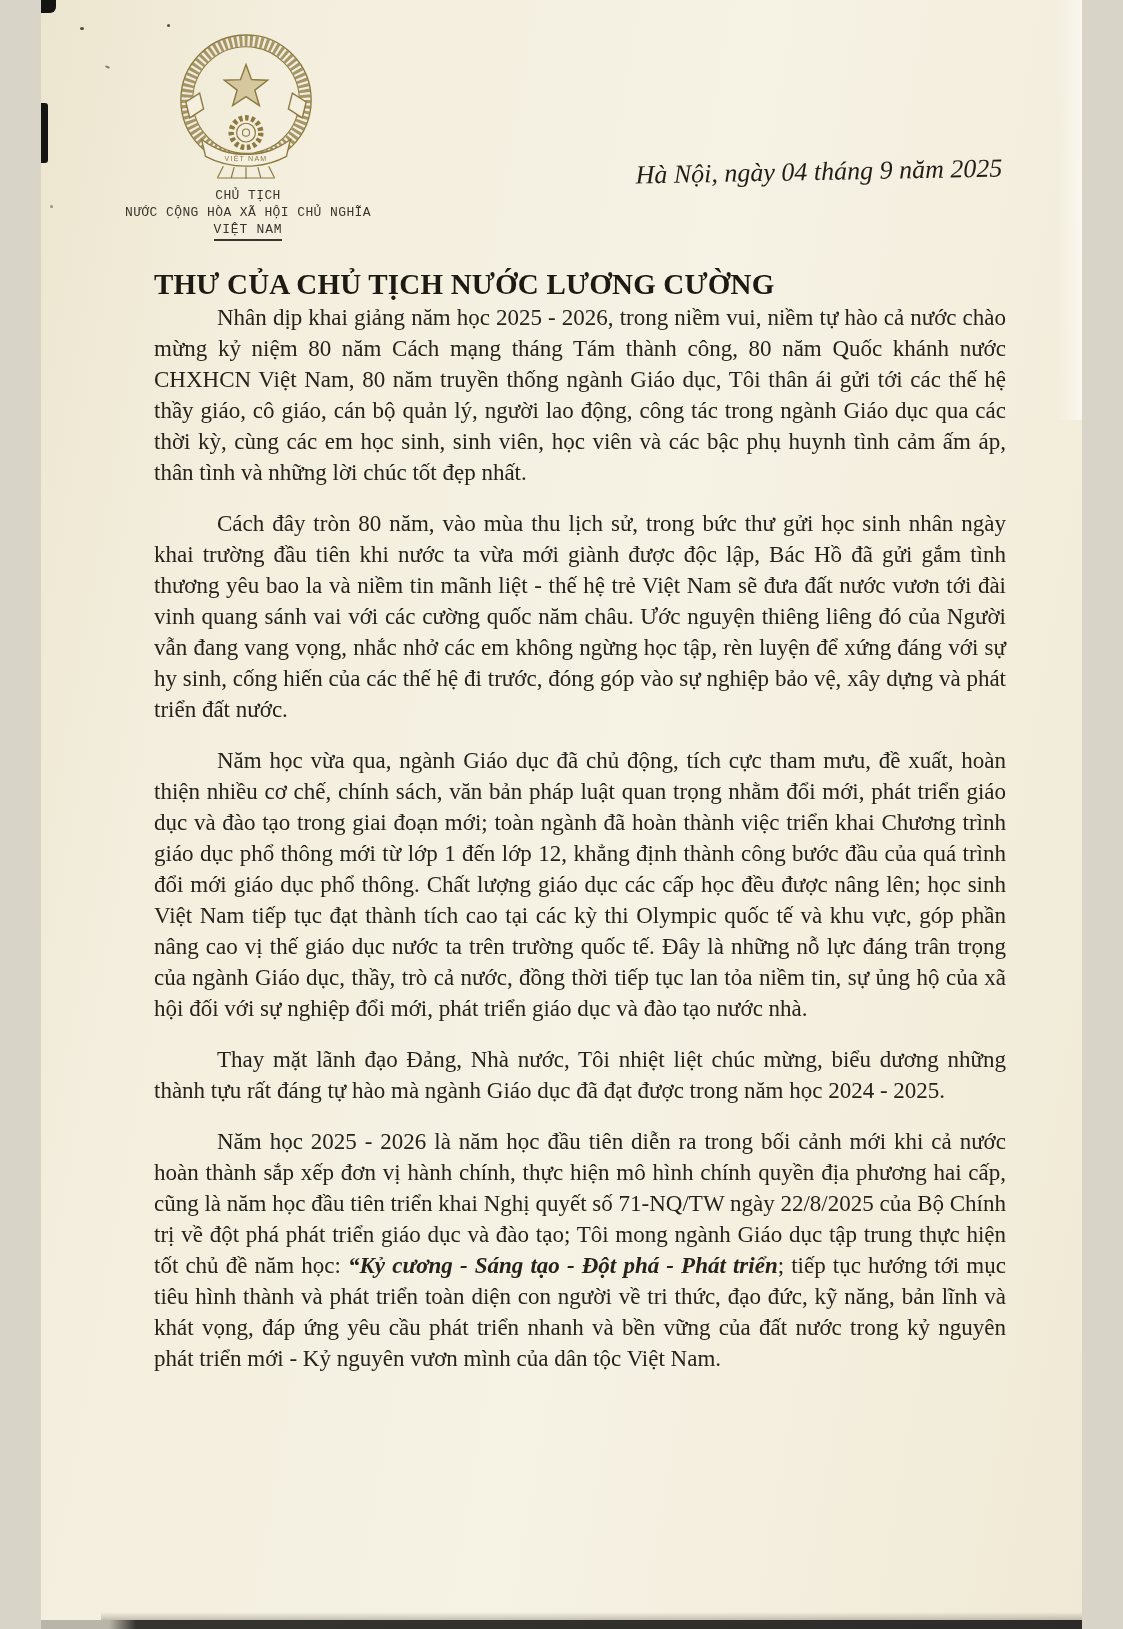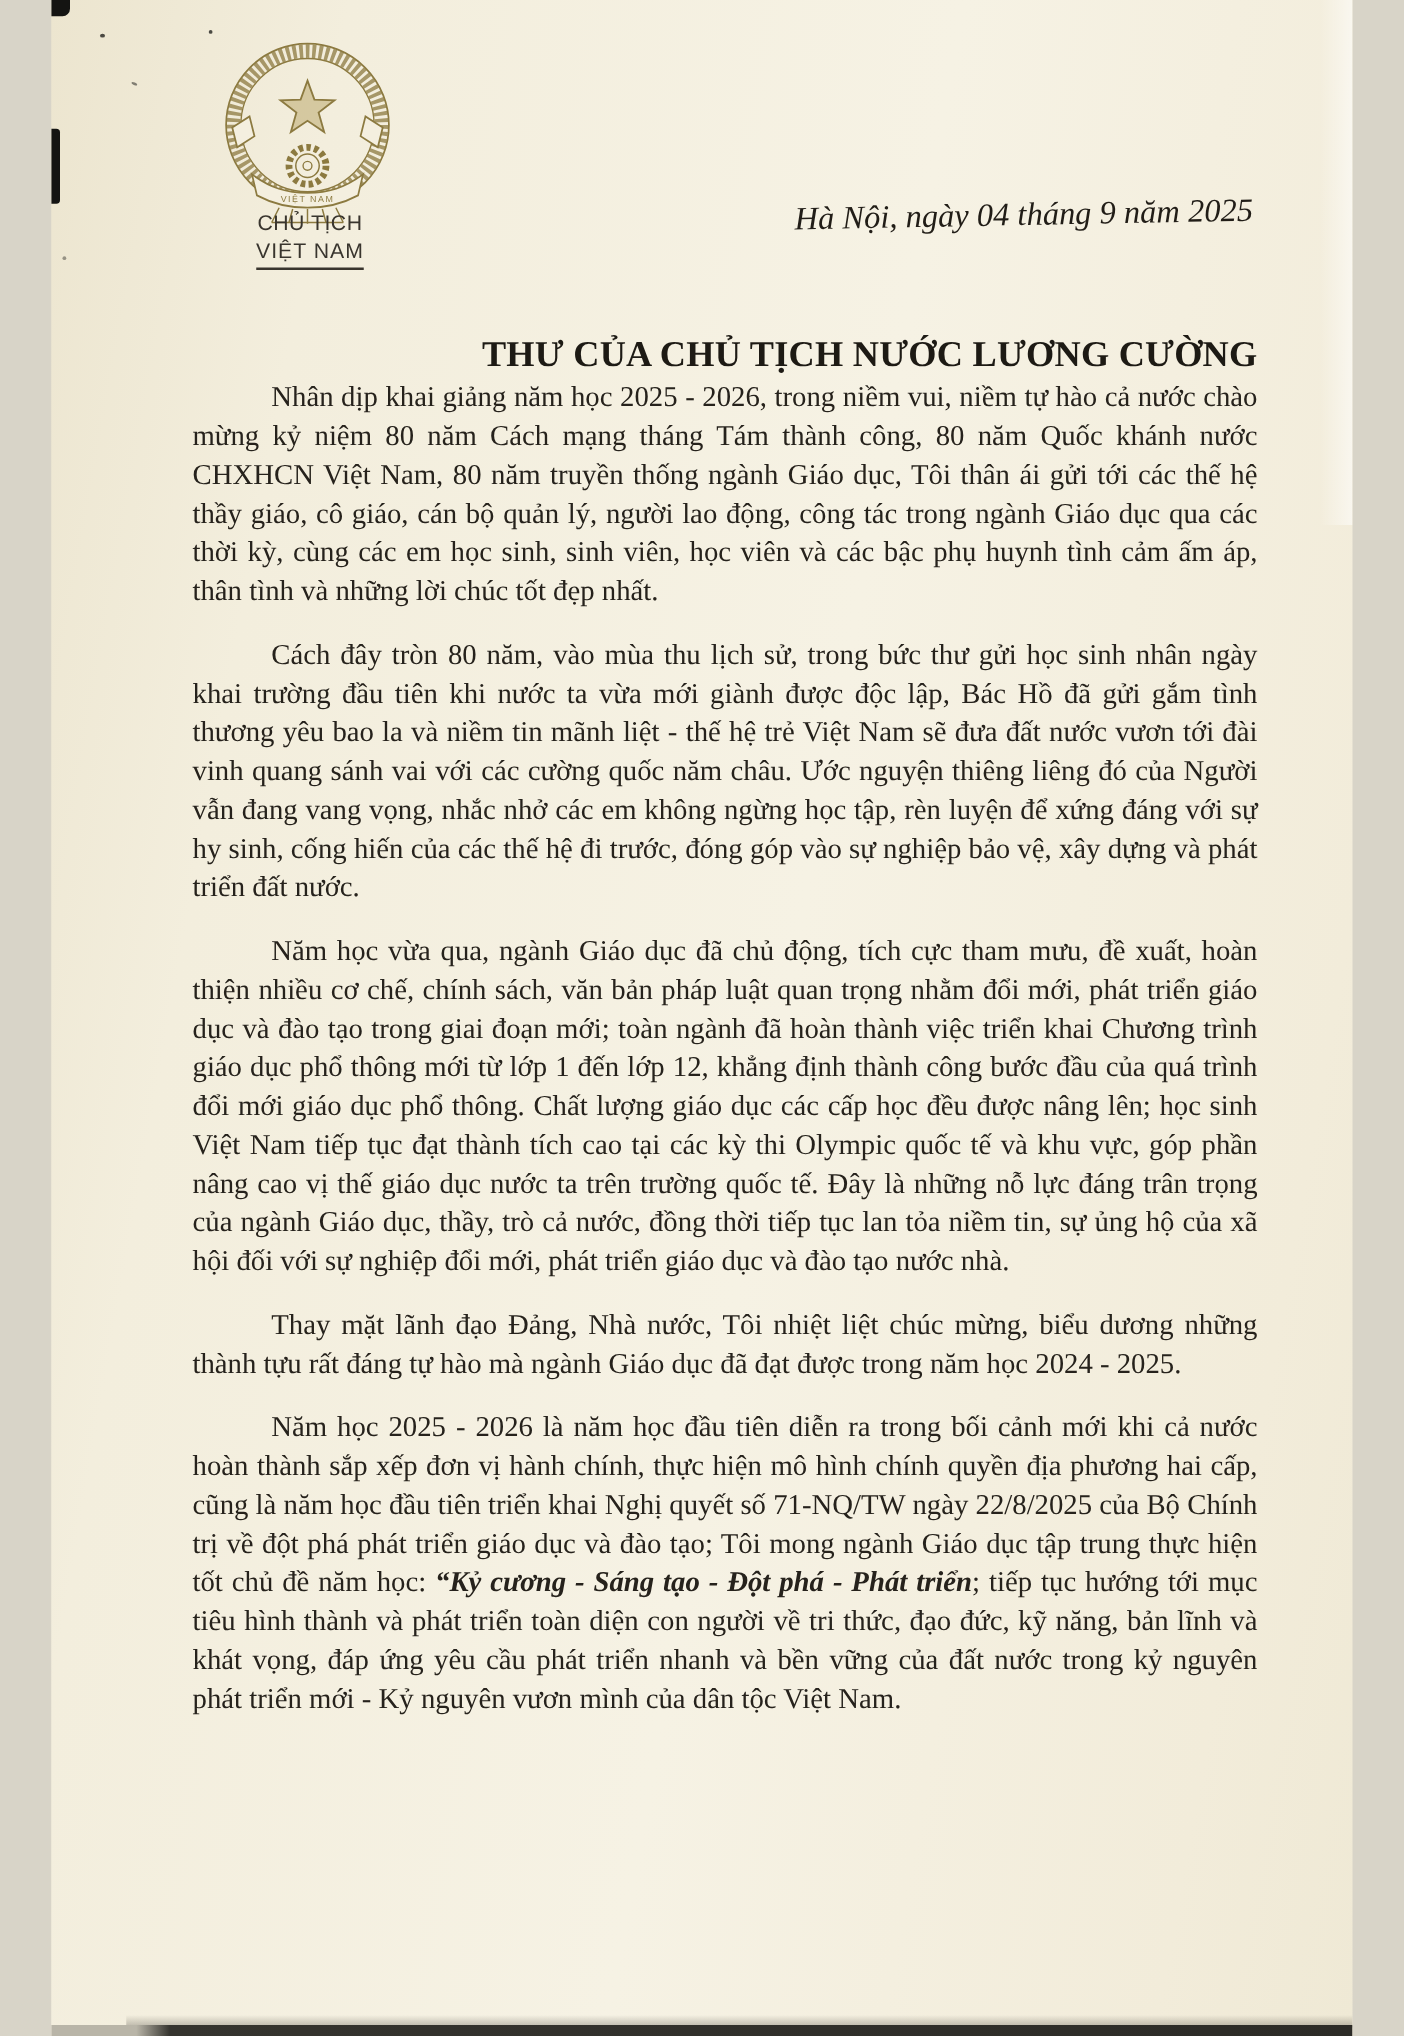--- a/index.html
+++ b/index.html
@@ -30,36 +30,36 @@
     position:absolute;left:60px;right:0;bottom:7px;height:10px;
     background:linear-gradient(to top,rgba(70,66,58,.35),rgba(70,66,58,0));
   }
   .right-edge{
     position:absolute;top:0;right:0;width:26px;height:420px;
     background:linear-gradient(to right,rgba(255,255,255,0),rgba(255,255,255,.55));
   }
   
   .emblem{position:absolute;top:30px;left:131px;width:148px;height:150px;}
   .issuer{
-    position:absolute;top:168px;left:12px;width:390px;
+    position:absolute;top:187px;left:12px;width:390px;
     text-align:center;
-    font-family:Liberation Sans, sans-serif;
-    font-size:17px;line-height:1.32;
+    font-family:Liberation Mono, monospace;
+    font-size:13px;line-height:1.32;
     color:#39352e;letter-spacing:.4px;
   }
   .issuer .u{display:inline-block;border-bottom:2px solid #39352e;padding-bottom:1px;letter-spacing:.8px;}
   .dateline{
     position:absolute;top:157px;left:566px;width:424px;
     font-style:italic;font-size:26px;text-align:center;
     transform:rotate(-1.1deg);color:#211d17;
   }
   
   .content{position:absolute;top:266px;left:113px;width:852px;}
   .title{
-    margin:0;text-align:right;font-size:29px;font-weight:bold;
+    margin:0;text-align:left;font-size:29px;font-weight:bold;
     line-height:36px;letter-spacing:.2px;color:#1d1a14;
   }
   .subtitle{
     margin:0 0 24px 0;text-align:center;font-size:25px;font-weight:bold;
     line-height:34px;color:#1d1a14;
   }
   .para{
     margin:0 0 20px 0;
     font-size:23px;line-height:31px;
     text-align:justify;text-indent:63px;
@@ -95,20 +95,21 @@
       <path d="M136,72 L122,63 L118,79 L132,88 Z" fill="#f4efdf"></path>
       <path d="M30,110 C45,121 58,125 75,125 C92,125 105,121 120,110 L116,127 C103,134 89,137 75,137 C61,137 47,134 34,127 Z" fill="#f4efdf" stroke-width="1.4"></path>
       <path d="M52,137 L46,149 M63,138 L60,149 M75,138 L75,150 M87,138 L90,149 M98,137 L104,149" stroke-width="1.2"></path>
       <path d="M46,149 L104,149" stroke-width="1.1"></path>
     </g>
     <text x="75" y="132" text-anchor="middle" font-size="7.2" letter-spacing="1.2" fill="#8c7a40" font-family="Liberation Sans, sans-serif">VIỆT NAM</text>
   </svg>
 
   <div class="issuer">
     <div>CHỦ TỊCH</div>
+    <div>NƯỚC CỘNG HÒA XÃ HỘI CHỦ NGHĨA</div>
     <div><span class="u">VIỆT NAM</span></div>
   </div>
 
   <div class="dateline">Hà Nội, ngày 04 tháng 9 năm 2025</div>
 
   <div class="content">
     <h1 class="title">THƯ CỦA CHỦ TỊCH NƯỚC LƯƠNG CƯỜNG</h1>
 
 
     <p class="para">Nhân dịp khai giảng năm học 2025 - 2026, trong niềm vui, niềm tự hào cả nước chào mừng kỷ niệm 80 năm Cách mạng tháng Tám thành công, 80 năm Quốc khánh nước CHXHCN Việt Nam, 80 năm truyền thống ngành Giáo dục, Tôi thân ái gửi tới các thế hệ thầy giáo, cô giáo, cán bộ quản lý, người lao động, công tác trong ngành Giáo dục qua các thời kỳ, cùng các em học sinh, sinh viên, học viên và các bậc phụ huynh tình cảm ấm áp, thân tình và những lời chúc tốt đẹp nhất.</p>

